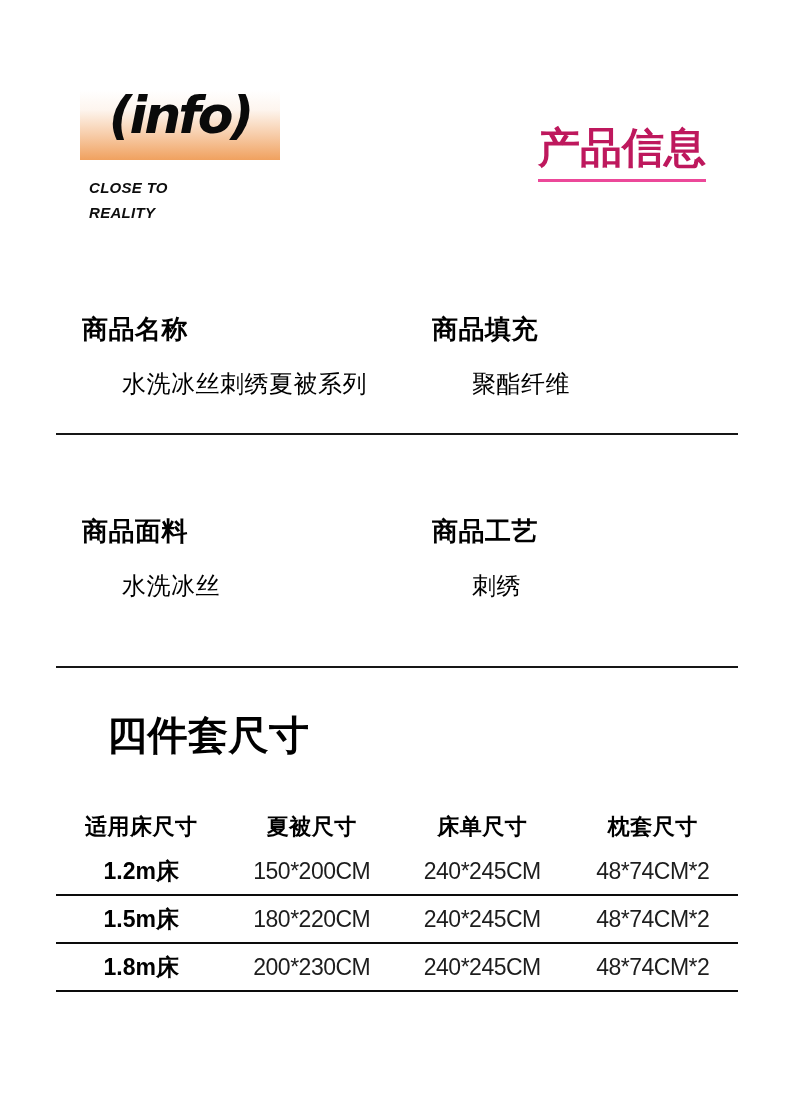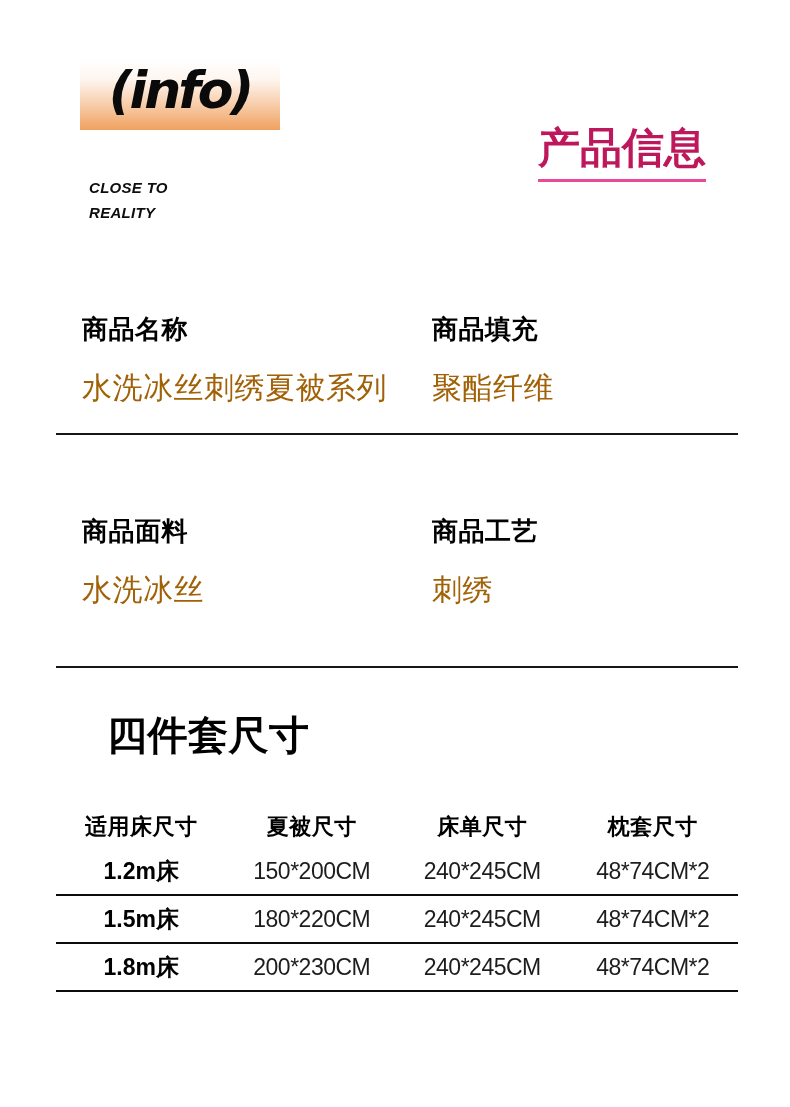--- a/index.html
+++ b/index.html
@@ -10,28 +10,28 @@
     height: 1107px;
     background: #ffffff;
     overflow: hidden;
     font-family: "Liberation Sans", "DejaVu Sans", sans-serif;
     color: #111111;
   }
 
   
   .logo-gradient {
     position: absolute;
-    left: 80px; top: 60px;
+    left: 80px; top: 90px;
     width: 200px; height: 70px;
     background: linear-gradient(to bottom,
       rgba(240,161,95,0) 0%,
       rgba(240,161,95,0.10) 28%,
       rgba(240,161,95,0.55) 65%,
       #f0a15f 100%);
-    display: flex; align-items: center; justify-content: center;
+    display: flex; align-items: flex-start; justify-content: center;
   }
   .logo-text {
     font-family: "DejaVu Sans", sans-serif;
     font-size: 52px;
     font-weight: 900;
     font-style: italic;
     letter-spacing: -3px;
     color: #0a0a0a;
     transform: translateY(-5px);
     white-space: nowrap;
@@ -75,25 +75,26 @@
   .spec-col { position: absolute; }
   .spec-label {
     font-size: 26px;
     font-weight: 800;
     color: #000000;
     letter-spacing: 0.5px;
     white-space: nowrap;
   }
   .spec-value {
     margin-top: 21px;
-    font-size: 30px;
+    font-size: 24px;
     font-weight: 400;
-    color: #a16207;
-    letter-spacing: 0.5px;
-    white-space: nowrap;
+    color: #000000;
+    letter-spacing: 0.5px;
+    white-space: nowrap;
+    margin-left: 40px;
   }
   .divider {
     position: absolute;
     left: 56px;
     width: 682px;
     height: 2px;
     background: #161616;
   }
 
   

